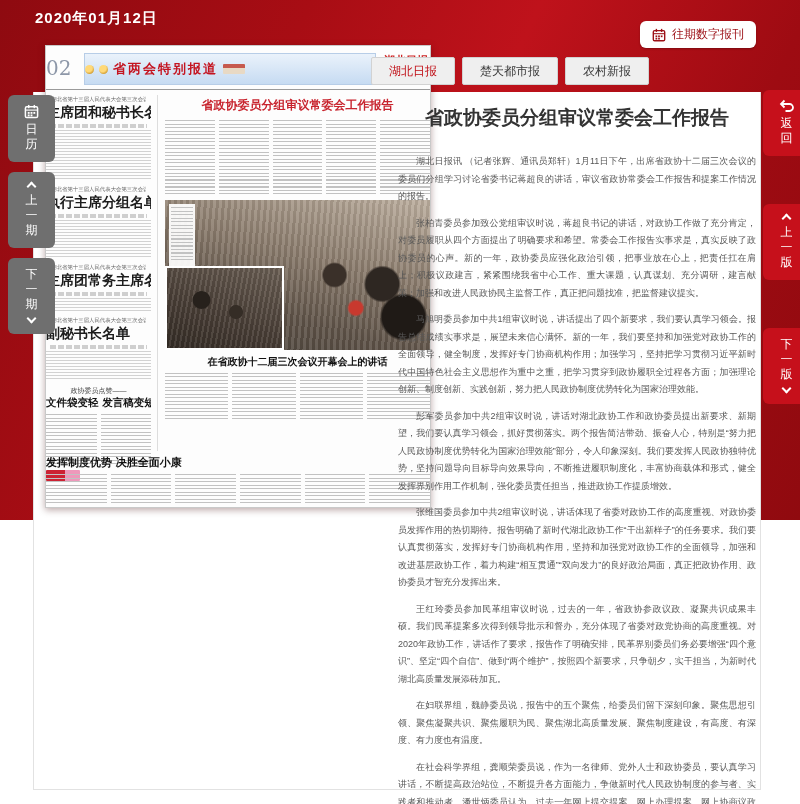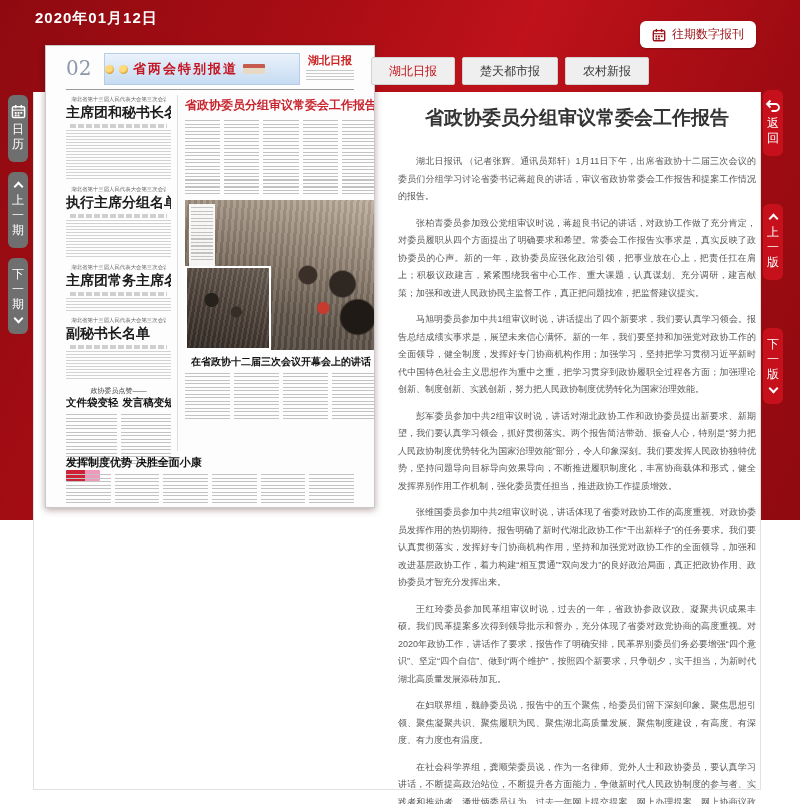--- a/index.html
+++ b/index.html
@@ -35,34 +35,34 @@
     height:28px; line-height:26px; padding:0 17px; background:#efefef;
     border:1px solid #d2d2d2; border-radius:2px; font-size:12px; color:#3a3a3a;
     cursor:pointer; white-space:nowrap;
   }
   .tab.active { color:#c00d15; }
   
   .rail { position:absolute; width:28px; display:flex; flex-direction:column; gap:10px; z-index:6; }
   .rail.left  { left:8px;  top:95px; }
   .rail.right { left:763px; top:90px;gap:48px; }
   .rail-btn {
-    width:20px; border-radius:6px; color:#fff; cursor:pointer;
+    width:47px; border-radius:6px; color:#fff; cursor:pointer;
     display:flex; flex-direction:column; align-items:center; padding:9px 0 10px; gap:3px;
   }
   .rail.left  .rail-btn { background:#6f6f6f; }
   .rail.right .rail-btn { background:#c6101b; }
   .rail-label { width:14px; line-height:15px; text-align:center; word-break:break-all; font-size:12px; }
   .chev { display:inline-block; width:7px; height:7px; }
   .chev.up   { border-top:2px solid #fff; border-left:2px solid #fff;  transform:rotate(45deg); margin-top:2px; }
   .chev.down { border-bottom:2px solid #fff; border-right:2px solid #fff; transform:rotate(45deg); margin-bottom:2px; }
   
   .thumb {
-    position:absolute; left:45px; top:45px; width:330px; height:463px; z-index:4;
+    position:absolute; left:45px; top:45px; width:386px; height:463px; z-index:4;
     background:#fdfdfd; border:1px solid #c9c9c9; box-shadow:0 2px 7px rgba(60,0,0,.35);
-    padding:7px 20px; overflow:hidden; cursor:pointer;
+    padding:7px 0; overflow:hidden; cursor:pointer;
   }
   .np-head { display:flex; align-items:stretch; gap:6px; height:32px; }
   .np-pageno { width:32px; font-size:20px; color:#8d97a8; font-family:"DejaVu Serif",serif; line-height:30px; }
   .np-banner {
     flex:1; background:linear-gradient(180deg,#eaf2fb,#c6dbf2); border:1px solid #b7cde7;
     display:flex; align-items:center; gap:5px;
     font-size:13px; font-weight:bold; color:#c41420; letter-spacing:2px; white-space:nowrap; overflow:hidden;
   }
   .emblem { width:9px; height:9px; border-radius:50%;
     background:radial-gradient(circle at 40% 35%,#ffd978 0 45%,#d8a53a 70%,#b07f22); flex:0 0 auto; }

